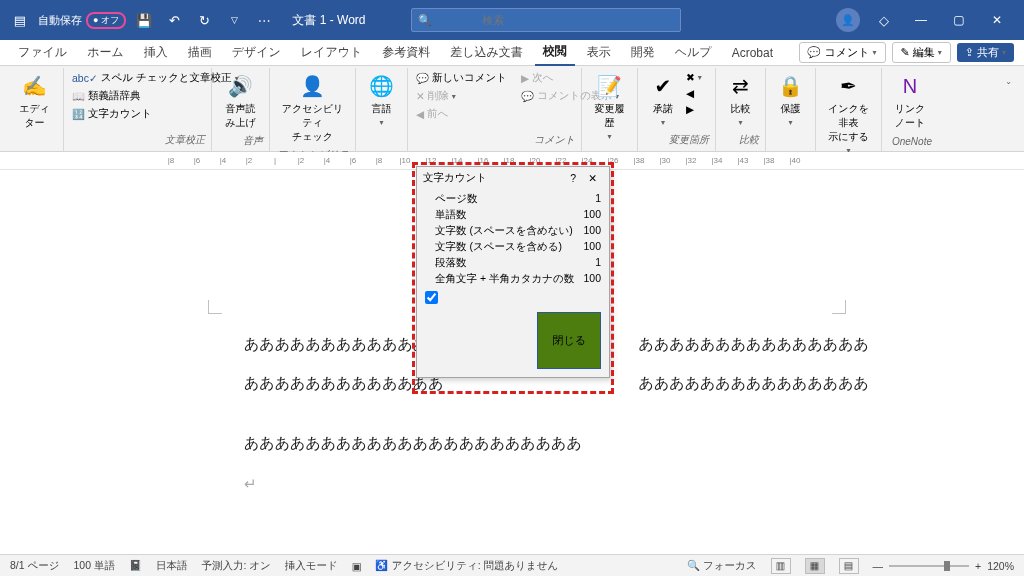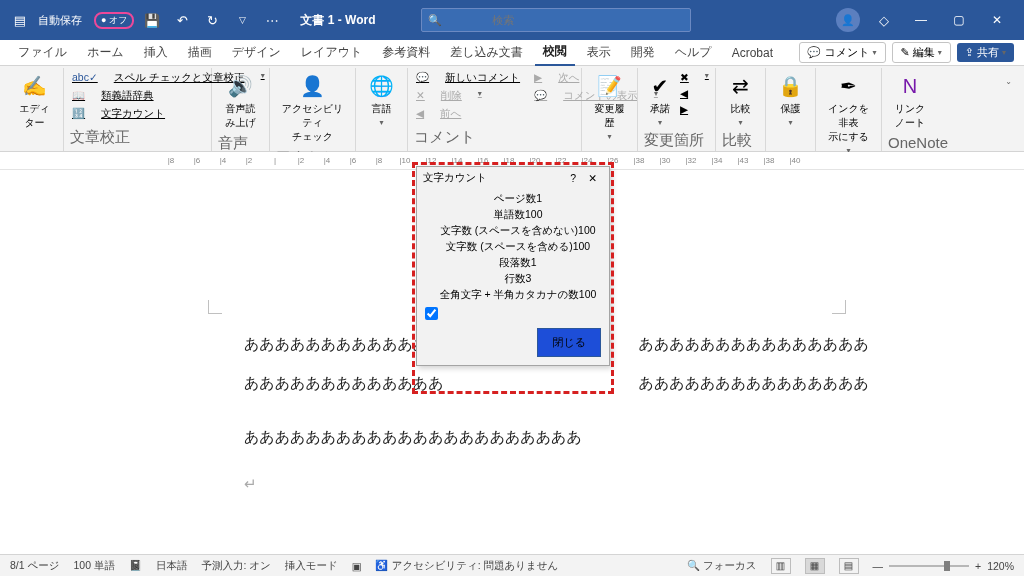--- a/index.html
+++ b/index.html
@@ -2,68 +2,68 @@
 <html><head>
 <meta charset="utf-8">
 <style>
 * { margin:0; padding:0; box-sizing:border-box; font-family:"Yu Gothic UI","Meiryo",sans-serif; }
 body { width:1024px; height:576px; background:#fff; overflow:hidden; position:relative; font-size:11px; }
 
 
 .titlebar { height:40px; background:#2B579A; color:#fff; display:flex; align-items:center; padding:0 8px; gap:6px; }
 .titlebar .left { display:flex; align-items:center; gap:6px; }
 .titlebar .tb-btn { width:24px; height:24px; display:flex; align-items:center; justify-content:center; color:#fff; font-size:13px; }
-.titlebar .autosave { font-size:11px; display:flex; align-items:center; gap:12px; }
+.titlebar .autosave { font-size:11px; display:flex; align-items:center; gap:4px; }
 .titlebar .pill { border:2px solid #ec4899; border-radius:8px; padding:0 5px; font-size:9px; display:flex; align-items:center; gap:2px; }
-.titlebar .docname { font-size:12px; margin-left:10px;font-weight:bold; }
+.titlebar .docname { font-size:12px; margin-left:10px; }
 .titlebar .search { flex:0 0 270px; height:24px; border:1px solid #6b89c2; background:#396cb3; border-radius:2px; display:flex; align-items:center; padding:0 6px; gap:6px; margin-left:40px; }
 .titlebar .search input { background:transparent; border:none; outline:none; color:#fff; font-size:11px; flex:1;margin-left:44px; }
 .titlebar .spacer { flex:1; }
 .titlebar .win { display:flex; gap:0; }
 .titlebar .win div { width:38px; height:40px; display:flex; align-items:center; justify-content:center; font-size:12px; }
 .titlebar .usericon { width:24px; height:24px; border-radius:50%; background:#5b7fbf; display:flex; align-items:center; justify-content:center; margin-right:6px; }
 
 
 .tabs { height:26px; background:#fff; border-bottom:1px solid #d4d4d4; display:flex; align-items:center; padding:0 10px; gap:4px; }
 .tabs .tab { padding:4px 8px; font-size:12px; color:#444; }
 .tabs .tab.active { font-weight:600; border-bottom:2px solid #2B579A; color:#222; }
 .tabs .right { margin-left:auto; display:flex; gap:6px; align-items:center; }
 .tabs .pillbtn { border:1px solid #c4c4c4; border-radius:3px; padding:2px 8px; font-size:11px; display:flex; align-items:center; gap:3px; }
 .tabs .share { background:#2B579A; color:#fff; border:none; }
 
 
 .ribbon { height:86px; background:#f3f3f3; border-bottom:1px solid #d4d4d4; display:flex; padding:2px 6px 0 6px; }
 .group { border-right:1px solid #d8d8d8; padding:2px 6px; display:flex; flex-direction:column; justify-content:space-between; }
-.group-label { text-align:left; font-size:15px; color:#666; padding:2px 0; }
+.group-label { text-align:right; font-size:10px; color:#666; padding:2px 0;font-style:italic; }
 .group-body { display:flex; align-items:flex-start; gap:2px; flex:1; }
 .bigbtn { width:48px; display:flex; flex-direction:column; align-items:center; gap:2px; font-size:10px; text-align:center; padding:2px; }
 .bigbtn .ic { width:28px; height:28px; display:flex; align-items:center; justify-content:center; font-size:20px; }
-.smallrow { font-size:10.5px; display:flex; gap:16px; padding:1px 2px; white-space:nowrap;text-decoration:underline; }
+.smallrow { font-size:10.5px; display:flex; align-items:center; gap:3px; padding:1px 2px; white-space:nowrap; }
 .vstack { display:flex; flex-direction:column; gap:2px; }
 .chev { font-size:8px; color:#666; }
 
 
 .ruler { height:18px; background:#fff; border-bottom:1px solid #e4e4e4; position:relative; font-size:8px; color:#888; display:flex; align-items:center; padding-left:160px; gap:4px; overflow:hidden; }
 .ruler span { display:inline-block; width:22px; text-align:center; }
 
 
 .doc { position:absolute; left:0; right:0; top:170px; bottom:22px; background:#fff; overflow:hidden; }
 .page-margin-corner { position:absolute; width:14px; height:14px; border:1px solid #c0c0c0; }
 .text-line { position:absolute; left:244px; font-size:15px; color:#222; letter-spacing:0; white-space:nowrap; }
 
 
 .dialog-hi { position:absolute; left:412px; top:162px; width:202px; height:232px; border:3px dashed #d62020; z-index:6; pointer-events:none; }
 .dialog { position:absolute; left:416px; top:166px; width:194px; background:#f2f2f2; border:1px solid #a4a4a4; box-shadow:2px 2px 6px rgba(0,0,0,.2); z-index:5; font-size:10.5px; }
 .dlg-title { display:flex; align-items:center; padding:4px 6px; }
 .dlg-title .grow { flex:1; }
 .dlg-body { padding:2px 8px 0 8px; }
-.stat-row { display:flex; justify-content:center; padding:1px 0 1px 10px; }
+.stat-row { display:flex; justify-content:space-between; padding:1px 0 1px 10px; }
 .dlg-check { display:flex; align-items:center; gap:4px; padding:4px 8px; }
 .dlg-foot { display:flex; justify-content:flex-end; padding:4px 8px 8px 8px; }
-.dlg-foot button { border:1px solid #2B579A; background:#1d4ed8; padding:6px 14px; font-size:11px;text-align:right; }
+.dlg-foot button { border:1px solid #2B579A; background:#4d7c0f; padding:20px 14px; font-size:11px;text-align:right; }
 
 
 .status { position:absolute; left:0; right:0; bottom:0; height:22px; background:#f3f3f3; border-top:1px solid #d4d4d4; display:flex; align-items:center; padding:0 10px; font-size:10.5px; gap:14px; color:#444; }
 .status .grow { flex:1; }
 .status .zoom { display:flex; align-items:center; gap:6px; }
 .status .slider { width:80px; height:2px; background:#b7b7b7; position:relative; }
 .status .slider::after { content:""; position:absolute; width:6px; height:10px; background:#7f7f7f; top:-4px; left:55px; }
 .viewbtn { width:20px; height:16px; border:1px solid #bdbdbd; display:flex; align-items:center; justify-content:center; font-size:10px; }
 .viewbtn.active { background:#d9d9d9; }
 </style>
@@ -325,21 +325,21 @@
     <span>|43</span>
     <span>|38</span>
     <span>|40</span>
   </div>
 
 <div class="doc">
   <div class="page-margin-corner" style="left:208px; top:130px; border-width:0 0 1px 1px"></div>
   <div class="page-margin-corner" style="left:832px; top:130px; border-width:0 1px 1px 0"></div>
   <div class="text-line" style="top:165px"><span>あああああああああああああ</span><span style="margin-left:195px">あああああああああああああああ</span></div>
   <div class="text-line" style="top:204px"><span>あああああああああああああ</span><span style="margin-left:195px">あああああああああああああああ</span></div>
-  <div class="text-line" style="top:258px">ああああああああああああああああああああああ</div>
+  <div class="text-line" style="top:264px">ああああああああああああああああああああああ</div>
   <div class="text-line" style="top:305px;color:#aaa">↵</div>
 </div>
 
 <div class="dialog-hi"></div>
 
 <div class="dialog">
   <div class="dlg-title">
     <span>文字カウント</span>
     <span class="grow"></span>
     <span style="padding:0 6px">?</span>
@@ -359,24 +359,20 @@
           <span>文字数 (スペースを含めない)</span>
           <span>100</span>
         </div>
         <div class="stat-row">
           <span>文字数 (スペースを含める)</span>
           <span>100</span>
         </div>
         <div class="stat-row">
           <span>段落数</span>
           <span>1</span>
-        </div>
-        <div class="stat-row">
-          <span>行数</span>
-          <span>3</span>
         </div>
         <div class="stat-row">
           <span>全角文字 + 半角カタカナの数</span>
           <span>100</span>
         </div>
       </div>
   </div>
   <div class="dlg-check">
     <input type="checkbox" checked="" style="">
   </div>

